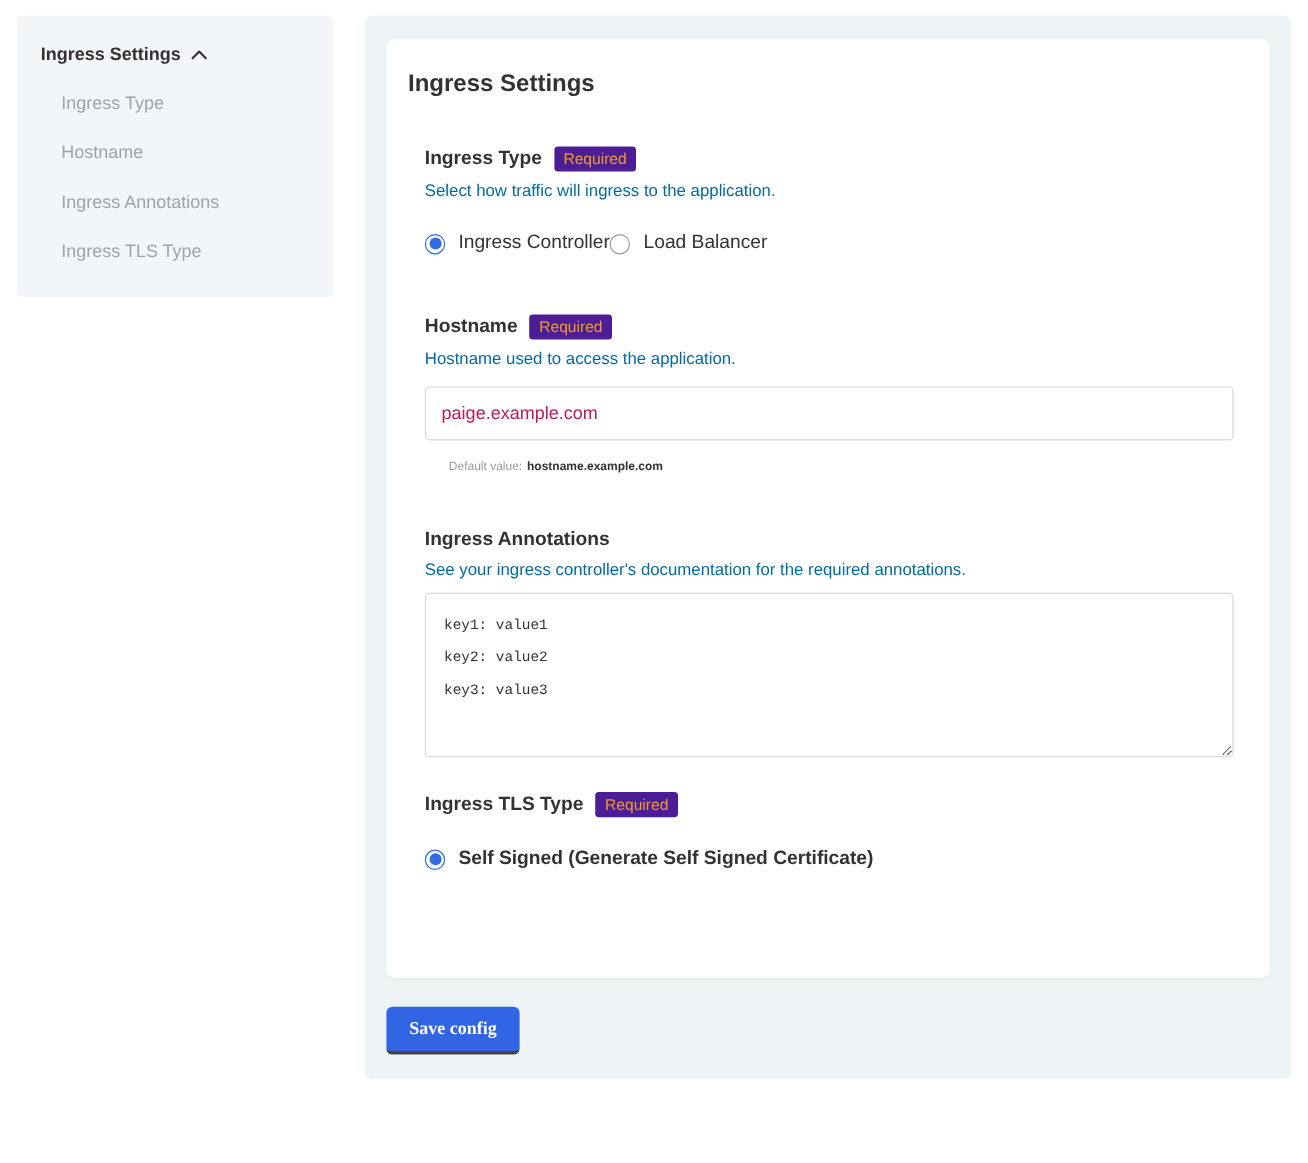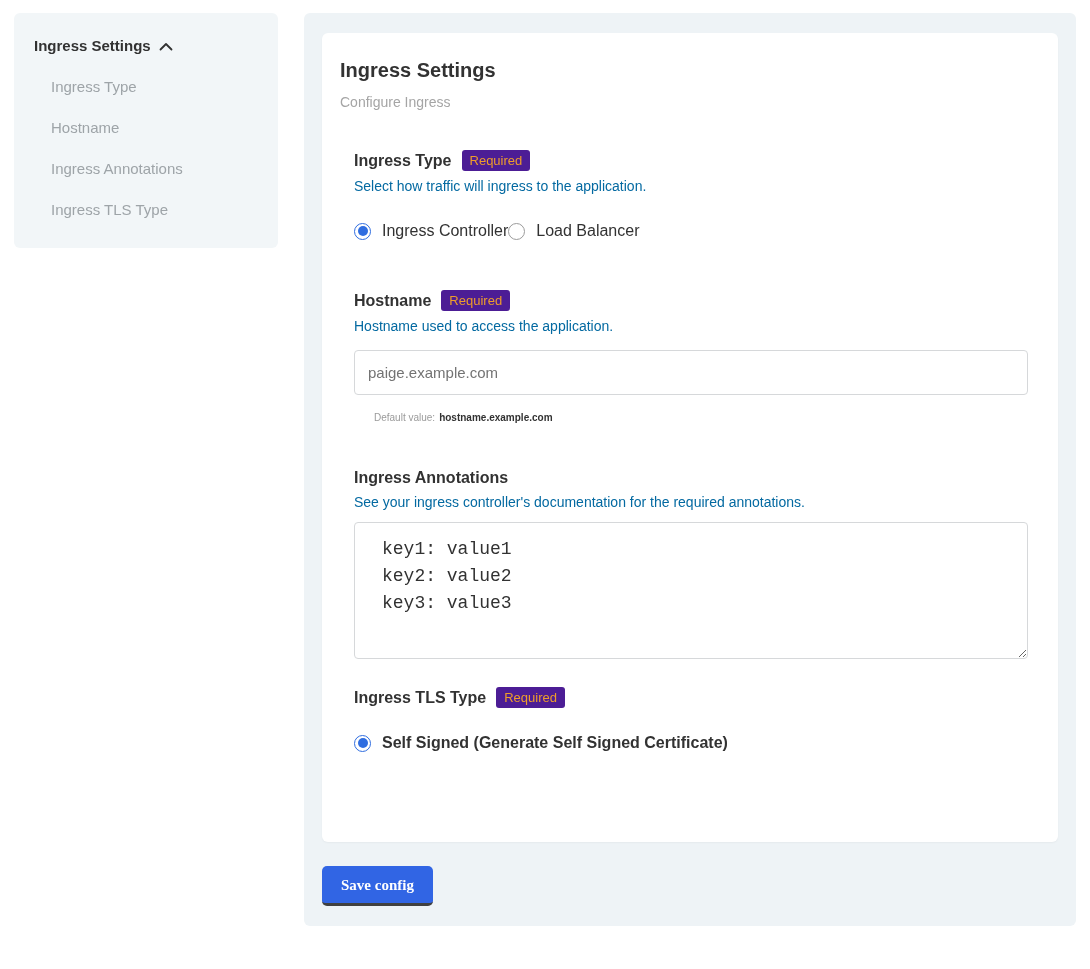--- a/index.html
+++ b/index.html
@@ -120,37 +120,37 @@
 
   
   .text-input {
     margin-top: 16px;
     width: 100%;
     height: 45px;
     border: 1px solid #d6d8da;
     border-radius: 4px;
     padding: 0 13px;
     font-size: 15px;
-    color: #737373;
+    color: #be185d;
     font-family: "Liberation Sans", sans-serif;
     outline: none;
     background: #ffffff;
   }
   .default-line { margin-top: 17px; font-size: 10px; color: #9b9b9b; margin-left: 20px; }
   .default-value { font-weight: 700; color: #323232; margin-left: 4px; }
 
   textarea.annotations {
     margin-top: 12px;
     width: 100%;
     height: 137px;
     border: 1px solid #d6d8da;
     border-radius: 4px;
-    padding: 13px 27px;
+    padding: 13px 15px;
     font-family: "Liberation Mono", monospace;
-    font-size: 18px;
+    font-size: 12px;
     line-height: 27px;
     color: #323232;
     resize: vertical;
     outline: none;
     background: #ffffff;
   }
 
   .section-annotations { margin-top: 46px; }
   .section-tls { margin-top: 24px; }
 
@@ -187,21 +187,20 @@
     <div class="sidebar-item">Ingress Type</div>
     <div class="sidebar-item">Hostname</div>
     <div class="sidebar-item">Ingress Annotations</div>
     <div class="sidebar-item">Ingress TLS Type</div>
   </nav>
 
   <main class="main">
     <section class="card">
 
       <h1 class="card-title">Ingress Settings</h1>
-      <p class="card-subtitle">Configure Ingress</p>
 
       <div class="config-section">
         <div class="section-label-row">
           <span class="section-label">Ingress Type</span>
           <span class="required-badge">Required</span>
         </div>
         <p class="help-text">Select how traffic will ingress to the application.</p>
         <div class="radio-row">
           <label class="radio-option">
             <span class="radio selected"></span>

